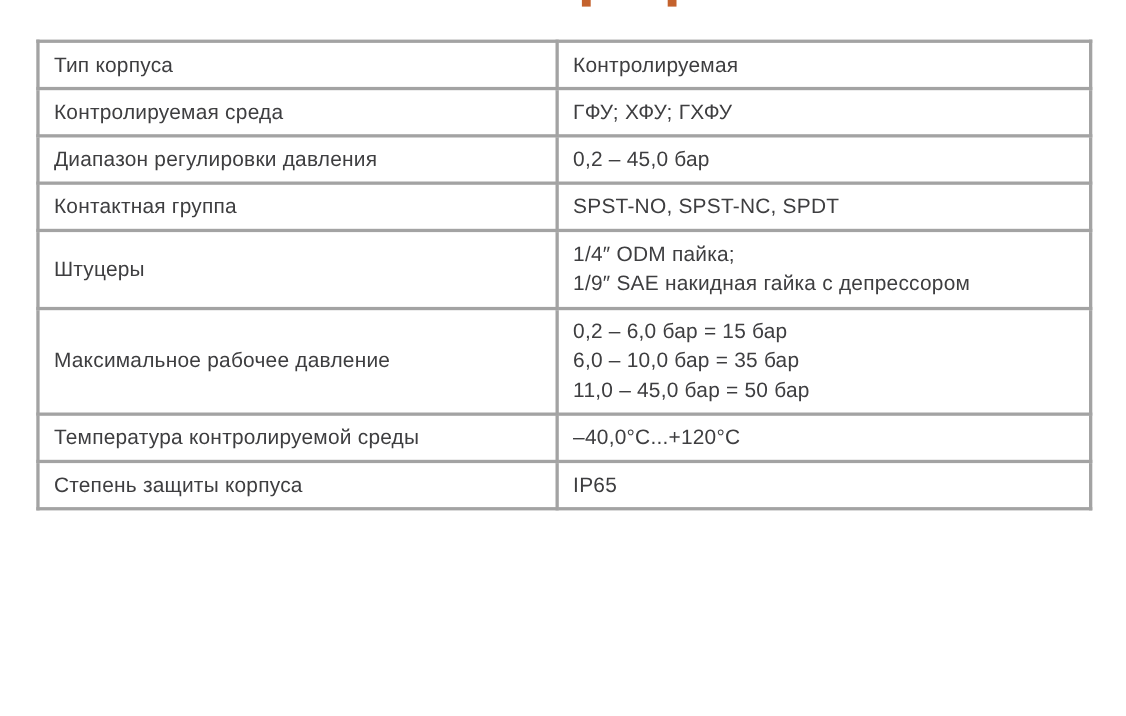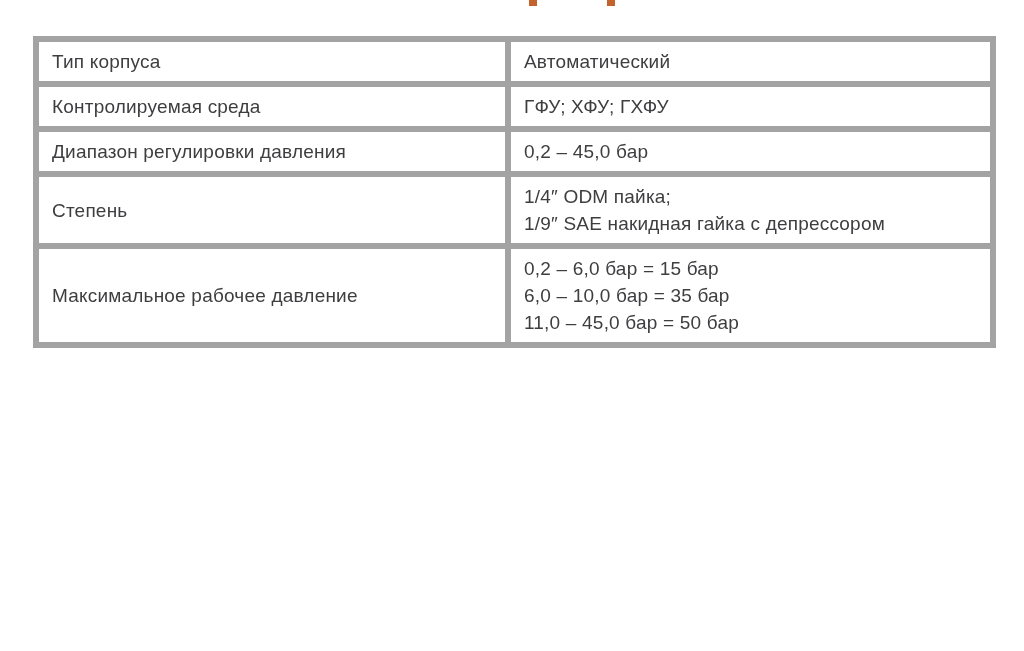--- a/index.html
+++ b/index.html
@@ -29,21 +29,21 @@
     left: 33px;
     top: 36px;
     border-collapse: collapse;
     table-layout: fixed;
     border: 3px solid #bd6434;
   }
   table.spec-table col.c-param { width: 472px; }
   table.spec-table col.c-value { width: 485px; }
 
   table.spec-table td {
-    border: 6px solid #a3a3a3;
+    border: 3px solid #a3a3a3;
     padding: 6px 10px 6px 13px;
     font-size: 19px;
     line-height: 27px;
     color: #3e3e40;
     vertical-align: middle;
     letter-spacing: 0.2px;
     overflow: hidden;
   }
   tr.row-1 { height: 43px; }
   tr.row-2 { height: 71px; }
@@ -61,52 +61,76 @@
   <colgroup>
       <col class="c-param">
       <col class="c-value">
     </colgroup>
   <tbody>
     <tr class="row-1">
       <td>
           <div class="cell-line">Тип корпуса</div>
         </td>
       <td>
-          <div class="cell-line">Автоматический</div>
+          <div class="cell-line">Контролируемая</div>
         </td>
     </tr>
     <tr class="row-1">
       <td>
           <div class="cell-line">Контролируемая среда</div>
         </td>
       <td>
           <div class="cell-line">ГФУ; ХФУ; ГХФУ</div>
         </td>
     </tr>
     <tr class="row-1">
       <td>
           <div class="cell-line">Диапазон регулировки давления</div>
         </td>
       <td>
           <div class="cell-line">0,2 – 45,0 бар</div>
         </td>
     </tr>
+    <tr class="row-1">
+      <td>
+          <div class="cell-line">Контактная группа</div>
+        </td>
+      <td>
+          <div class="cell-line">SPST-NO, SPST-NC, SPDT</div>
+        </td>
+    </tr>
     <tr class="row-2">
       <td>
-          <div class="cell-line">Степень</div>
+          <div class="cell-line">Штуцеры</div>
         </td>
       <td>
         <div class="cell-line">1/4″ ODM пайка;</div>
         <div class="cell-line">1/9″ SAE накидная гайка с депрессором</div>
       </td>
     </tr>
     <tr class="row-3">
       <td>
           <div class="cell-line">Максимальное рабочее давление</div>
         </td>
       <td>
         <div class="cell-line">0,2 – 6,0 бар = 15 бар</div>
         <div class="cell-line">6,0 – 10,0 бар = 35 бар</div>
         <div class="cell-line">11,0 – 45,0 бар = 50 бар</div>
       </td>
     </tr>
+    <tr class="row-1">
+      <td>
+          <div class="cell-line">Температура контролируемой среды</div>
+        </td>
+      <td>
+          <div class="cell-line">–40,0°C...+120°C</div>
+        </td>
+    </tr>
+    <tr class="row-1">
+      <td>
+          <div class="cell-line">Степень защиты корпуса</div>
+        </td>
+      <td>
+          <div class="cell-line">IP65</div>
+        </td>
+    </tr>
   </tbody>
 </table>
 
 </body></html>

